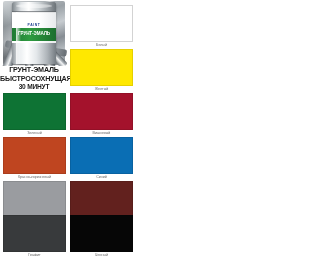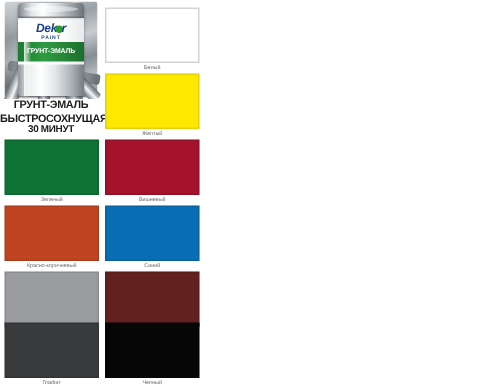--- a/index.html
+++ b/index.html
@@ -228,21 +228,20 @@
         <span class="pipe p5"></span>
         <span class="pipe p1"></span>
         <span class="pipe p2"></span>
         <span class="pipe p3"></span>
         <span class="pipe p4"></span>
       </div>
 
       <div class="can">
         <div class="can-lid"></div>
         <div class="can-label">
-          <div class="brand"><span>Dek</span><span class="dot"></span><span>r</span></div>
           <div class="brand-sub">PAINT</div>
           <div class="can-greenband">
             <div class="ctxt">ГРУНТ-ЭМАЛЬ</div>
           </div>
         </div>
         <div class="can-shine"></div>
       </div>
     </div>
 
     <div class="product-title">

